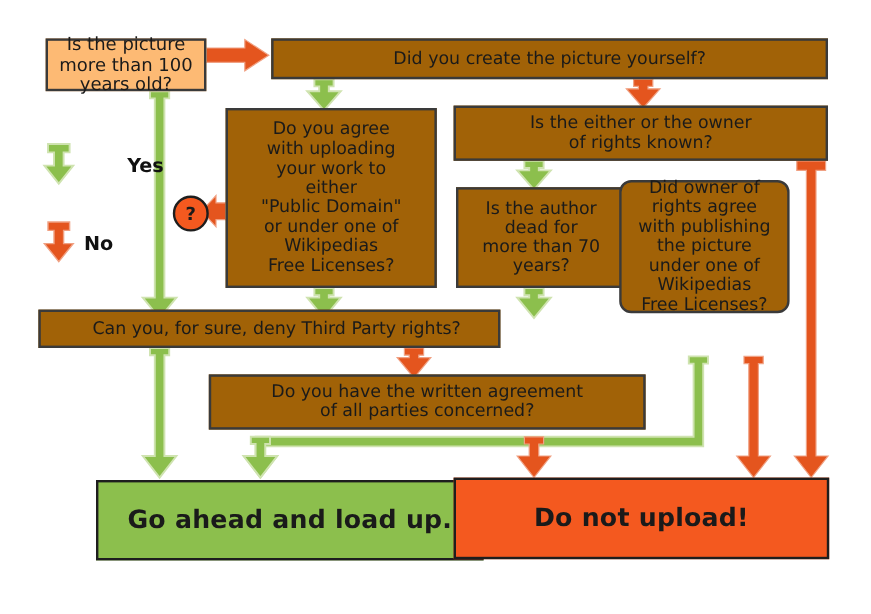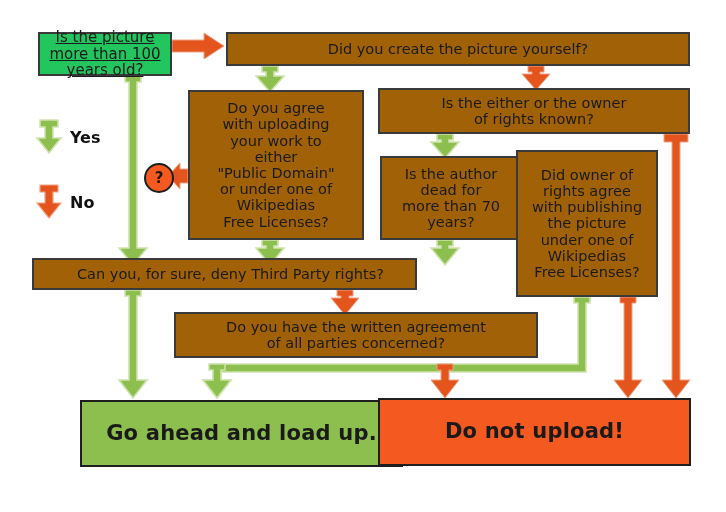--- a/index.html
+++ b/index.html
@@ -21,21 +21,21 @@
     align-items:center;
     justify-content:center;
     text-align:center;
     color:#1a1a1a;
     font-size:14.5px;
     line-height:1.12;
     padding:2px 4px;
     white-space:pre-line;
     z-index:3;
   }
-  .node.start{background:#22c55e;text-decoration:underline;}
+  .node.start{background:#fdba74;}
   .node.result{
     border:2px solid #1e1e1e;
     font-weight:bold;
     font-size:21px;
     letter-spacing:.2px;
   }
   .node.result.yes{background:#8cbf4d;}
   .node.result.no{background:#f4591f;}
 
   .legend{position:absolute;z-index:4;display:flex;align-items:center;}
@@ -111,40 +111,40 @@
 Free Licenses?</div>
 
   <div class="node" style="left:378px;top:88px;width:312px;height:46px;">Is the either or the owner
 of rights known?</div>
 
   <div class="node" style="left:380px;top:156px;width:142px;height:84px;">Is the author
 dead for
 more than 70
 years?</div>
 
-  <div class="node" style="left:516px;top:150px;width:142px;height:147px;">Did owner of
+  <div class="node" style="left:516px;top:150px;width:142px;height:111px;border-radius:10px;">Did owner of
 rights agree
 with publishing
 the picture
 under one of
 Wikipedias
 Free Licenses?</div>
 
   <div class="node" style="left:32px;top:258px;width:385px;height:32px;padding-left:16px;">Can you, for sure, deny Third Party rights?</div>
 
   <div class="node" style="left:174px;top:312px;width:364px;height:46px;">Do you have the written agreement
 of all parties concerned?</div>
 
   <div class="node result yes" style="left:33px;top:400px;width:323px;height:67px;margin-left:47px;">Go ahead and load up.</div>
 
   <div class="node result no" style="left:378px;top:398px;width:313px;height:68px;">Do not upload!</div>
 
   <div class="qmark" style="left:144px;top:163px;">?</div>
 
-  <div class="legend" style="left:34px;top:118px;">
+  <div class="legend" style="left:34px;top:118px;gap:36px;">
     <svg width="30" height="38" viewBox="0 0 30 38">
       <polygon points="6,2 24,2 24,9 19,9 19,20 27,20 15,35 3,20 11,20 11,9 6,9" fill="#8cbf4d" stroke="#cfe3b0" stroke-width="1.6"></polygon>
     </svg>
     <span class="lbl">Yes</span>
   </div>
 
   <div class="legend" style="left:34px;top:183px;">
     <svg width="30" height="38" viewBox="0 0 30 38">
       <polygon points="6,2 24,2 24,9 19,9 19,20 27,20 15,35 3,20 11,20 11,9 6,9" fill="#e4551e" stroke="#f0a183" stroke-width="1.2"></polygon>
     </svg>

